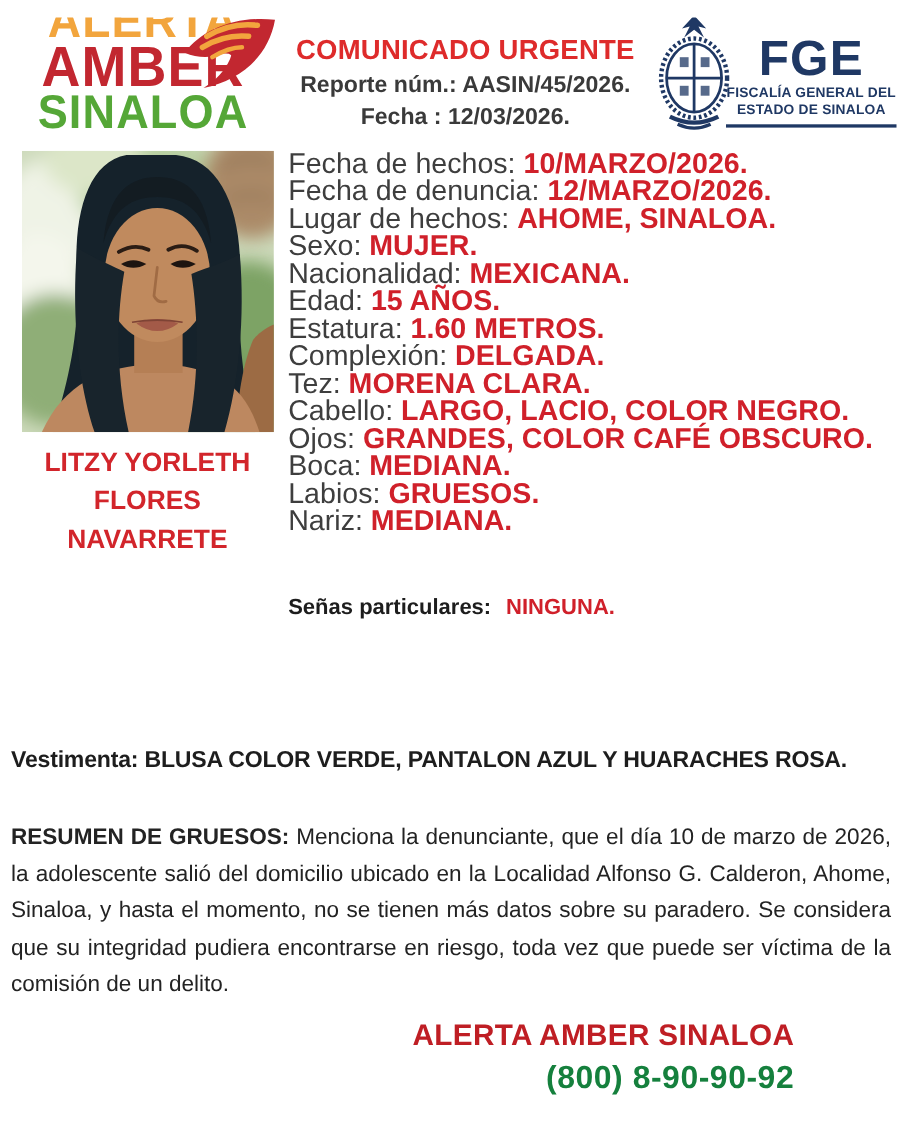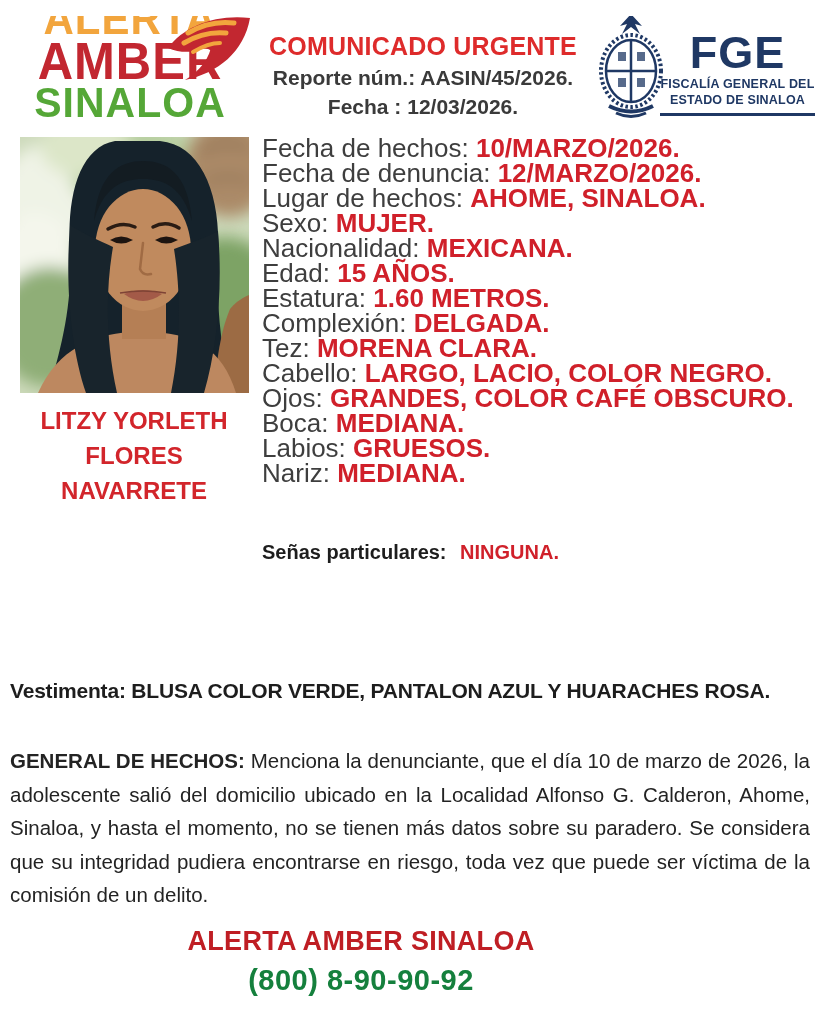--- a/index.html
+++ b/index.html
@@ -48,21 +48,21 @@
 
   
   .vestimenta { position:absolute; left:10px; top:663px; width:800px; font-size:21px; font-weight:700; color:#1D1D1D; letter-spacing:-0.2px; }
 
   
   .resumen { position:absolute; left:10px; top:728px; width:800px; font-size:20.5px; line-height:33.5px;
              color:#232323; text-align:justify; }
   .resumen-label { font-weight:800; }
 
   
-  .footer { position:absolute; left:0; top:910px; width:722px; text-align:center; }
+  .footer { position:absolute; left:0; top:910px; width:722px; text-align:right; }
   .footer-title { font-size:27px; font-weight:800; color:#BF1E24; letter-spacing:0.3px; }
   .footer-phone { font-size:29px; font-weight:700; color:#15803d; margin-top:7px; letter-spacing:0.5px; }
 </style>
 </head>
 <body>
 
 <div class="poster">
 
   <div class="logo">
     <span class="logo-line logo-alerta">ALERTA</span>
@@ -227,21 +227,21 @@
     <span class="senas-label">Señas particulares:</span>
     <span class="senas-value">NINGUNA.</span>
   </div>
 
   <div class="vestimenta">
     <span>Vestimenta: </span>
     <span>BLUSA COLOR VERDE, PANTALON AZUL Y HUARACHES ROSA.</span>
   </div>
 
   <div class="resumen">
-    <span class="resumen-label">GENERAL DE HECHOS: </span>
+    <span class="resumen-label">RESUMEN DE GRUESOS: </span>
     <span>Menciona la denunciante, que el día 10 de marzo de 2026, la adolescente salió del domicilio ubicado en la Localidad Alfonso G. Calderon, Ahome, Sinaloa, y hasta el momento, no se tienen más datos sobre su paradero. Se considera que su integridad pudiera encontrarse en riesgo, toda vez que puede ser víctima de la comisión de un delito.</span>
   </div>
 
   <div class="footer">
     <div class="footer-title">ALERTA AMBER SINALOA</div>
     <div class="footer-phone">(800) 8-90-90-92</div>
   </div>
 
 </div>
 

